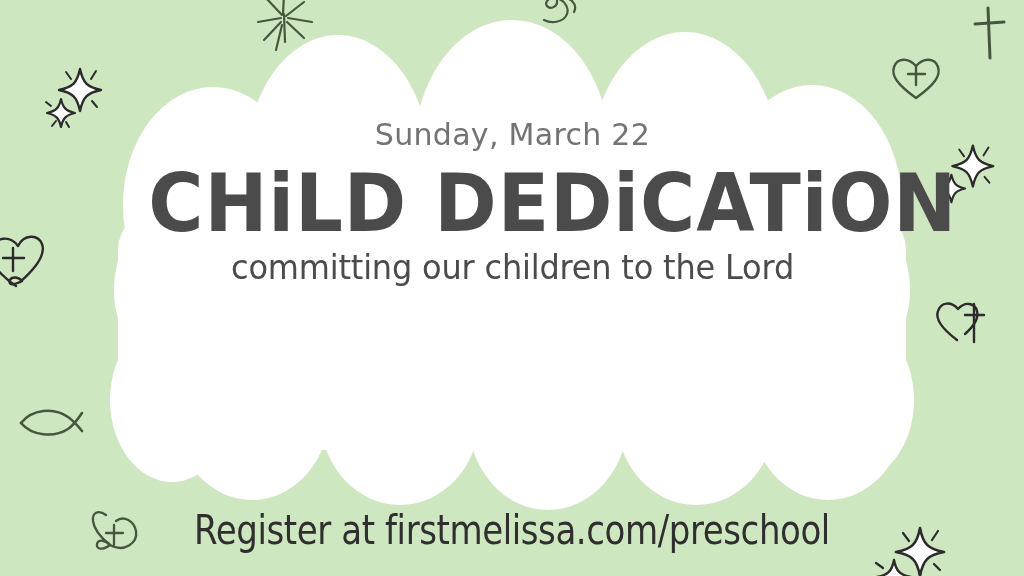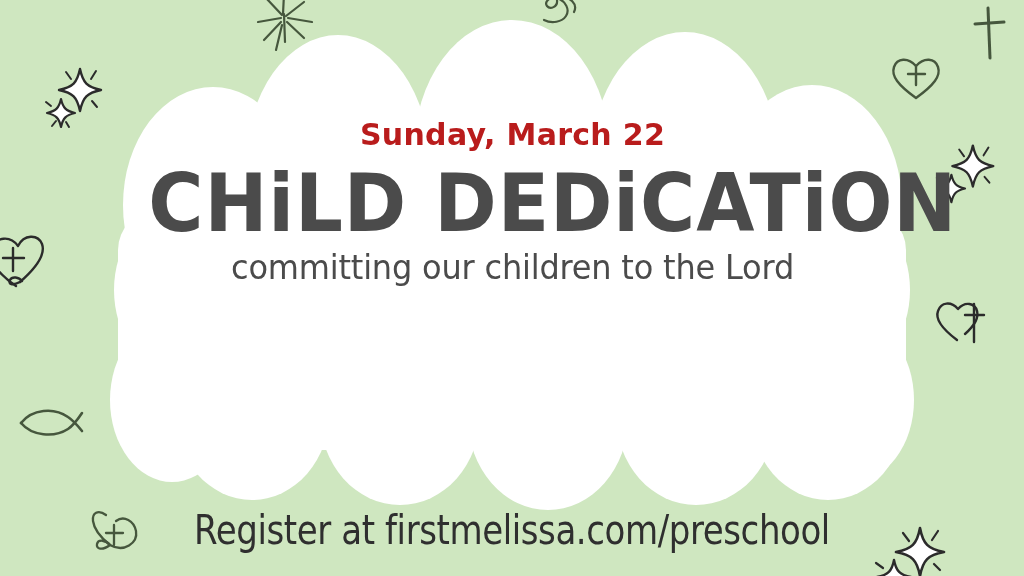--- a/index.html
+++ b/index.html
@@ -28,24 +28,24 @@
   .text-stack {
     position: absolute;
     left: 125px;
     top: 120px;
     width: 775px;
     text-align: center;
     z-index: 5;
   }
   .event-date {
     font-family: "DejaVu Sans", sans-serif;
-    font-weight: bold;
+    font-weight: normal;
     font-size: 30px;
     letter-spacing: 0.3px;
-    color: #b91c1c;
+    color: #737373;
     line-height: 1;
     margin: 0 0 14px 0;
   }
   .event-title {
     font-family: "DejaVu Sans", sans-serif;
     font-weight: bold;
     font-size: 80px;
     line-height: 1;
     color: #4b4b4b;
     margin: 0 0 2px 0;

